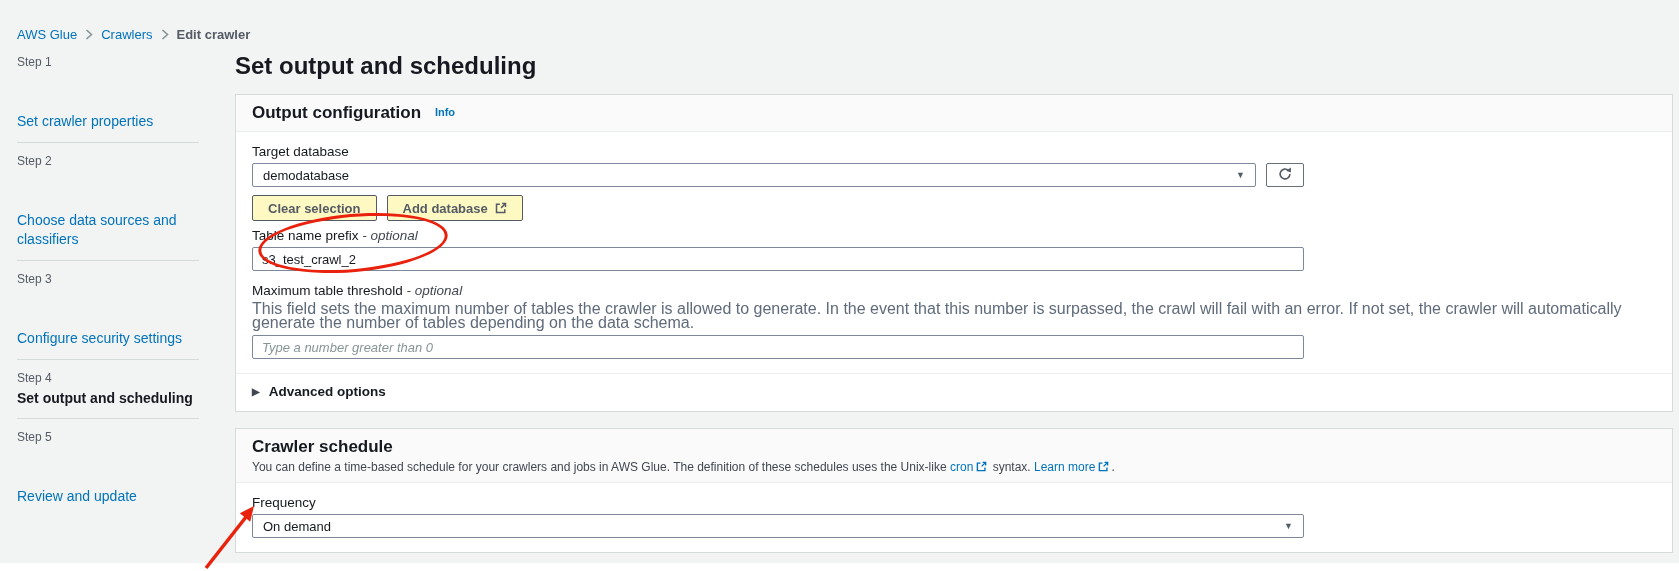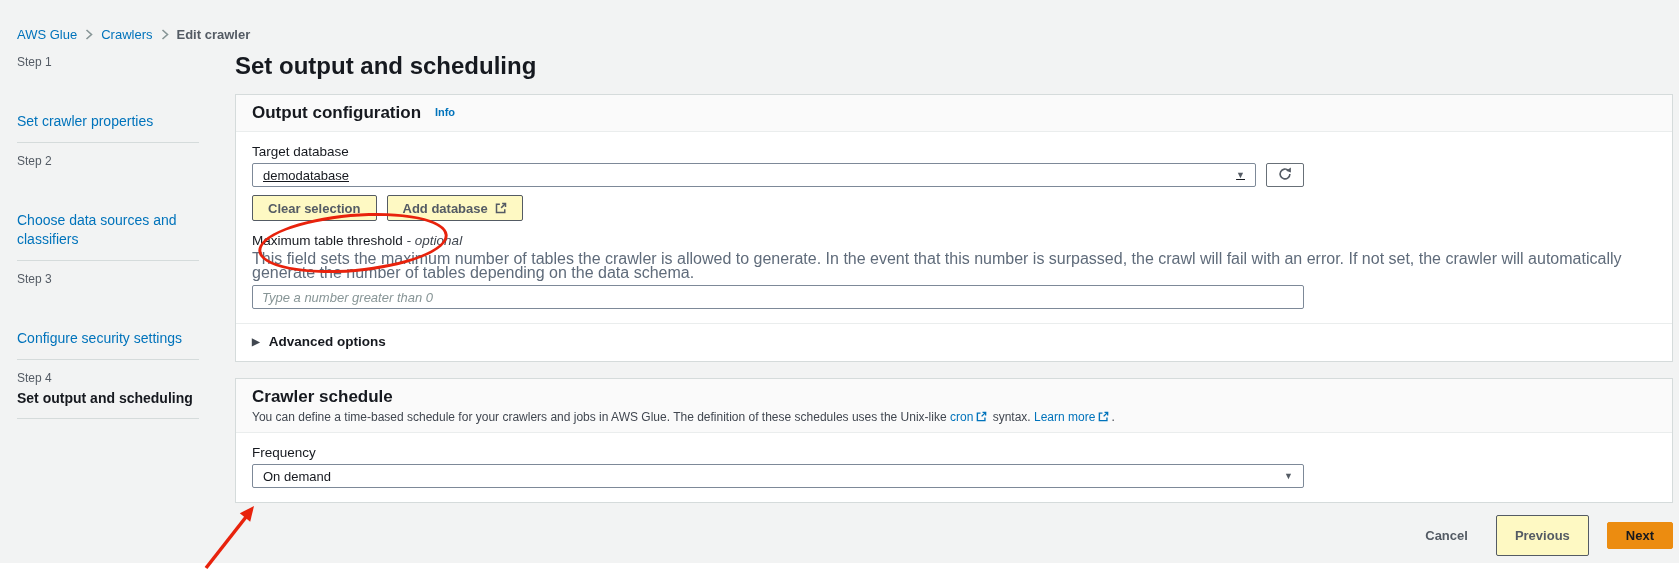--- a/index.html
+++ b/index.html
@@ -25,21 +25,21 @@
   .main { margin-left:36px; width:1438px; }
   h1 { font-size:24px; font-weight:bold; margin:9px 0 13px; line-height:30px; }
   
   .card { background:#fff; border:1px solid #d5dbdb; }
   .card-header { background:#fafafa; border-bottom:1px solid #eaeded; padding:8px 16px; }
   .card-title { font-size:17px; font-weight:bold; display:inline; line-height:20px; }
   .info-link { font-size:11px; font-weight:bold; color:#0073bb; margin-left:10px; vertical-align:2px; cursor:pointer; }
   .card-body { padding:12px 16px 11px; }
   .field-label { font-size:13.5px; line-height:16px; margin-bottom:3px; }
   .optional { font-style:italic; color:#414750; }
-  .control-row { display:flex; gap:10px; align-items:center; width:1052px;text-decoration:underline; }
+  .control-row { display:flex; gap:10px; align-items:center; width:1052px; }
   .selectbox { flex:1; height:24px; border:1px solid #7d8998; border-radius:2px; background:#fff;
     display:flex; align-items:center; justify-content:space-between; padding:0 10px; font-size:13px; cursor:pointer; }
   .caret { font-size:9px; color:#545b64; line-height:1; }
   .icon-btn { width:38px; height:24px; border:1px solid #687078; border-radius:2px; background:#fff;
     display:flex; align-items:center; justify-content:center; cursor:pointer; flex:none; }
   .btn-row { margin-top:8px; display:flex; gap:10px; }
   .btn { height:26px; padding:0 15px; background:#fef9c3; border:1px solid #545b64; border-radius:2px;
     font-size:13px; font-weight:bold; color:#545b64; display:inline-flex; align-items:center; gap:7px; cursor:pointer;
     font-family:inherit; }
   .field { width:1052px; }
@@ -102,20 +102,24 @@
     <div class="step">
       <div class="step-num">Step 3</div>
       <div class="step-link">Configure security settings</div>
     </div>
     <hr class="side-div">
     <div class="step">
       <div class="step-num">Step 4</div>
       <div class="step-current">Set output and scheduling</div>
     </div>
     <hr class="side-div">
+    <div class="step">
+      <div class="step-num">Step 5</div>
+      <div class="step-link">Review and update</div>
+    </div>
   </div>
 
   <div class="main">
     <h1>Set output and scheduling</h1>
 
     <div class="card">
       <div class="card-header">
         <h2 class="card-title">Output configuration</h2>
         <span class="info-link">Info</span>
       </div>
@@ -142,20 +146,27 @@
             <span style="display:inline-flex;">
               <svg width="12" height="12" viewBox="0 0 16 16">
                   <path d="M13 9.5V14H2V3h4.5" fill="none" stroke="#545b64" stroke-width="2"></path>
                   <path d="M9.5 2H14v4.5" fill="none" stroke="#545b64" stroke-width="2"></path>
                   <path d="M14 2L8.2 7.8" fill="none" stroke="#545b64" stroke-width="2"></path>
                 </svg>
             </span>
           </button>
         </div>
 
+        <div class="field mt7">
+          <div class="field-label">
+            <span>Table name prefix</span>
+            <span class="optional">- optional</span>
+          </div>
+          <input class="text" type="text" value="s3_test_crawl_2" style="">
+        </div>
 
         <div class="field mt12" style="width:1420px;">
           <div class="field-label">
             <span>Maximum table threshold</span>
             <span class="optional">- optional</span>
           </div>
           <div class="desc">This field sets the maximum number of tables the crawler is allowed to generate. In the event that this number is surpassed, the crawl will fail with an error. If not set, the crawler will automatically generate the number of tables depending on the data schema.</div>
           <input class="text" type="text" style="width: 1052px;" placeholder="Type a number greater than 0">
         </div>
 

